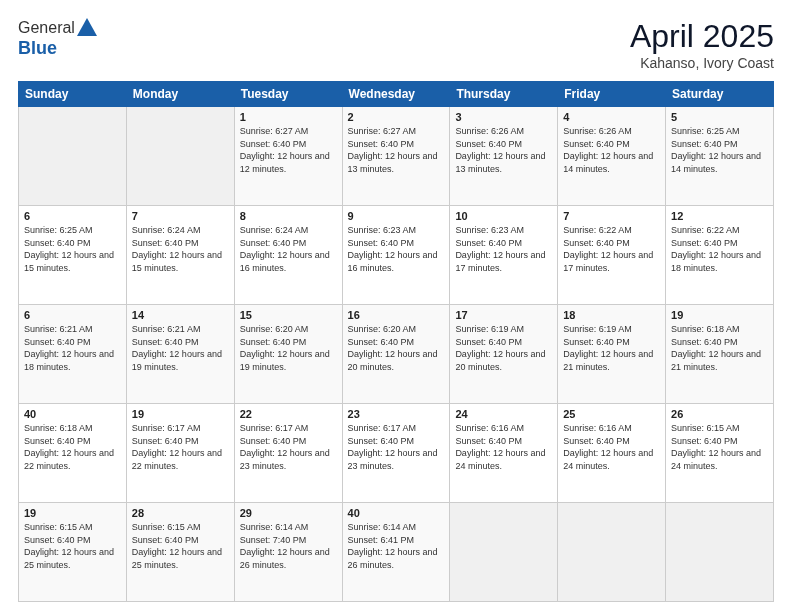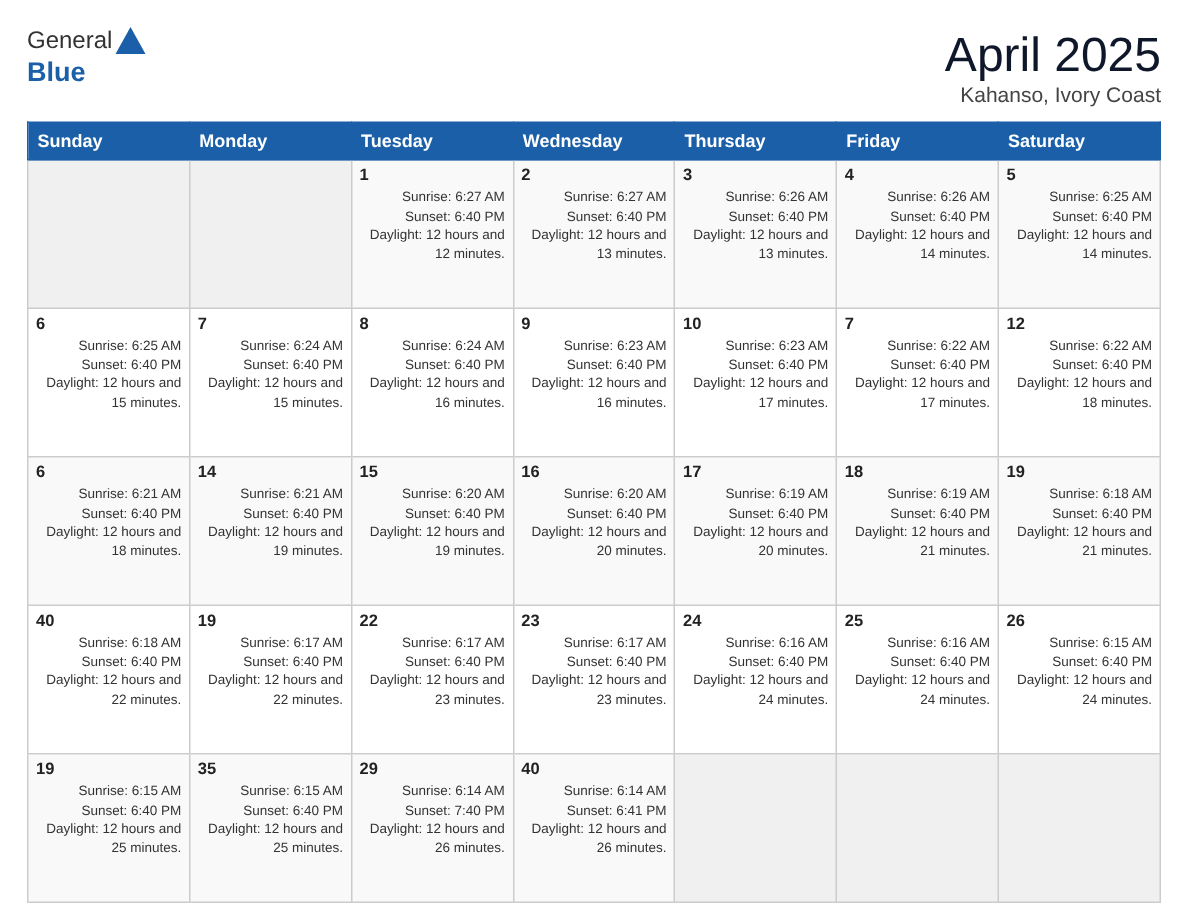--- a/index.html
+++ b/index.html
@@ -82,21 +82,20 @@
     .day-num {
       font-size: 11px;
       font-weight: bold;
       display: block;
       margin-bottom: 2px;
     }
     .day-info {
       font-size: 9px;
       line-height: 1.4;
       color: #333;
-      text-align: right;
     }
     .empty-cell {
       background-color: #f0f0f0 !important;
     }
   </style>
 </head>
 <body>
 
 <div class="page">
   <div class="header">
@@ -297,21 +296,21 @@
           </td>
         </tr>
         <tr>
           <td>
             <span class="day-num">19</span>
             <div class="day-info">Sunrise: 6:15 AM
 Sunset: 6:40 PM
 Daylight: 12 hours and 25 minutes.</div>
           </td>
           <td>
-            <span class="day-num">35</span>
+            <span class="day-num">28</span>
             <div class="day-info">Sunrise: 6:15 AM
 Sunset: 6:40 PM
 Daylight: 12 hours and 25 minutes.</div>
           </td>
           <td>
             <span class="day-num">29</span>
             <div class="day-info">Sunrise: 6:14 AM
 Sunset: 7:40 PM
 Daylight: 12 hours and 26 minutes.</div>
           </td>

